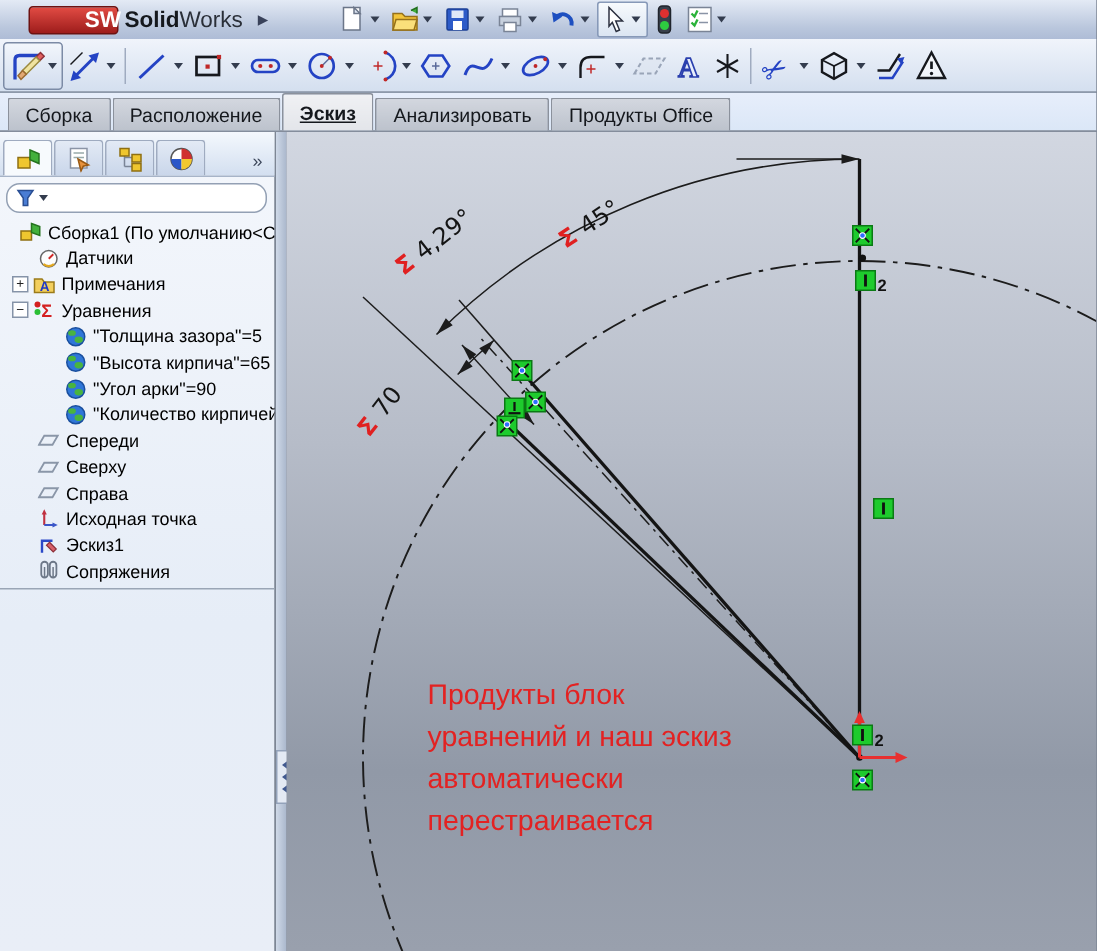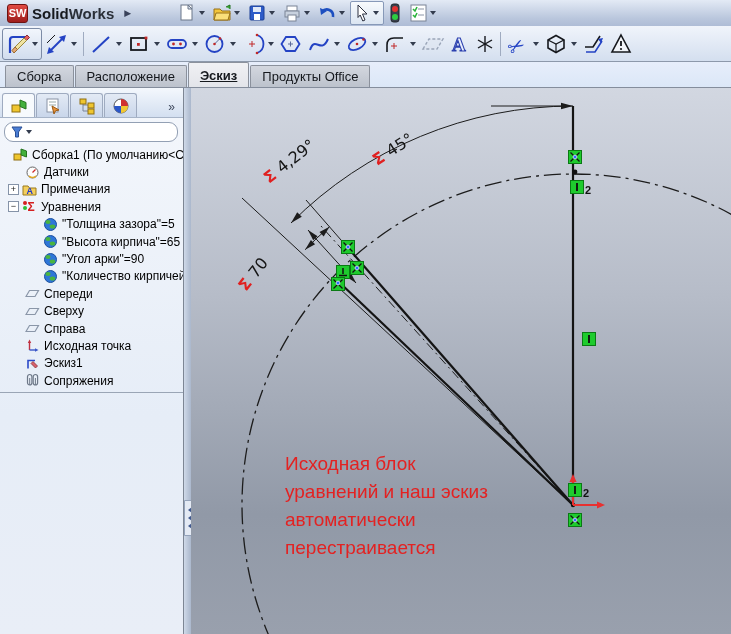--- a/index.html
+++ b/index.html
@@ -3,26 +3,26 @@
 <meta charset="utf-8">
 <style>
   html,body{margin:0;padding:0;background:#7d8594;}
   #app{position:relative;width:731px;height:634px;overflow:hidden;
        font-family:"Liberation Sans",sans-serif;-webkit-font-smoothing:antialiased;}
 
   
   .titlebar{position:absolute;left:0;top:0;width:731px;height:26px;
     background:linear-gradient(#e3eaf5,#bac7dd 70%,#aebcd6);
     border-bottom:1px solid #8e9cb6;display:flex;align-items:center;}
-  .logo-badge{width:19px;height:17px;margin-left:7px;background:linear-gradient(#e14b43,#9e1d1c);
-    border:1px solid #6d1211;border-radius:3px;color:#fff;font-size:11px;font-weight:bold;
-    display:flex;align-items:center;justify-content:center;}
+  .logo-badge{width:19px;height:17px;margin-left:19px;background:linear-gradient(#e14b43,#9e1d1c);
+    border:1px solid #6d1211;border-radius:3px;color:#fff;font-size:15px;font-weight:bold;
+    display:flex;align-items:center;justify-content:center;padding-left:39px;}
   .logo-text{margin-left:4px;font-size:15px;color:#15181d;letter-spacing:0;}
   .logo-text .b{font-weight:bold;}
-  .logo-text .l{font-weight:bold;color:#2a2f38;}
+  .logo-text .l{font-weight:normal;color:#2a2f38;}
   .flyout{margin-left:10px;font-size:9px;color:#39425a;}
   .main-tools{display:flex;align-items:center;margin-left:44px;gap:1px;}
   .btn{height:22px;display:flex;align-items:center;padding:0 2px;border-radius:2px;}
   .btn.boxed{border:1px solid #8799b8;background:linear-gradient(#f7fafd,#dbe5f2);}
   .caret{width:0;height:0;border-left:3.5px solid transparent;border-right:3.5px solid transparent;
     border-top:4px solid #333c4e;margin:0 2px;}
   .vsep{width:1px;height:24px;background:#9fabc0;margin:0 3px;}
 
   
   .sketchbar{position:absolute;left:0;top:26px;width:731px;height:36px;
@@ -289,20 +289,21 @@
           <line x1="12" y1="10" x2="12" y2="15" stroke="#16181d" stroke-width="1.8"></line>
           <circle cx="12" cy="18" r="1.1" fill="#16181d"></circle>
         </svg>
     </div>
   </div>
 
   <div class="tabsbar">
     <div class="tab">Сборка</div>
     <div class="tab">Расположение</div>
     <div class="tab active">Эскиз</div>
+    <div class="tab">Анализировать</div>
     <div class="tab">Продукты Office</div>
   </div>
 
   <div class="panel">
     <div class="panel-tabs">
       <div class="ptab active">
         <svg width="18" height="18">
             <rect x="2" y="8" width="8" height="7" fill="#efc62f" stroke="#8f6f12"></rect>
             <polygon points="10,3 16,5.5 16,12 10,9.5" fill="#43b03c" stroke="#26741f"></polygon>
           </svg>
@@ -559,20 +560,20 @@
         </g>
       </g>
 
       <text class="dimtext" transform="translate(78,96) rotate(-38)"><tspan fill="#e02020" font-weight="bold">Σ </tspan><tspan fill="#141414">4,29°</tspan></text>
       <text class="dimtext" transform="translate(186,78) rotate(-33)"><tspan fill="#e02020" font-weight="bold">Σ </tspan><tspan fill="#141414">45°</tspan></text>
       <text class="dimtext" transform="translate(55,204) rotate(-52)"><tspan fill="#e02020" font-weight="bold">Σ </tspan><tspan fill="#141414">70</tspan></text>
     </svg>
 
     
     <div class="annotation">
-      <div>Исходная блок</div>
+      <div>Продукты блок</div>
       <div>уравнений и наш эскиз</div>
       <div>автоматически</div>
       <div>перестраивается</div>
     </div>
   </div>
 
 </div>
 
 </body></html>

